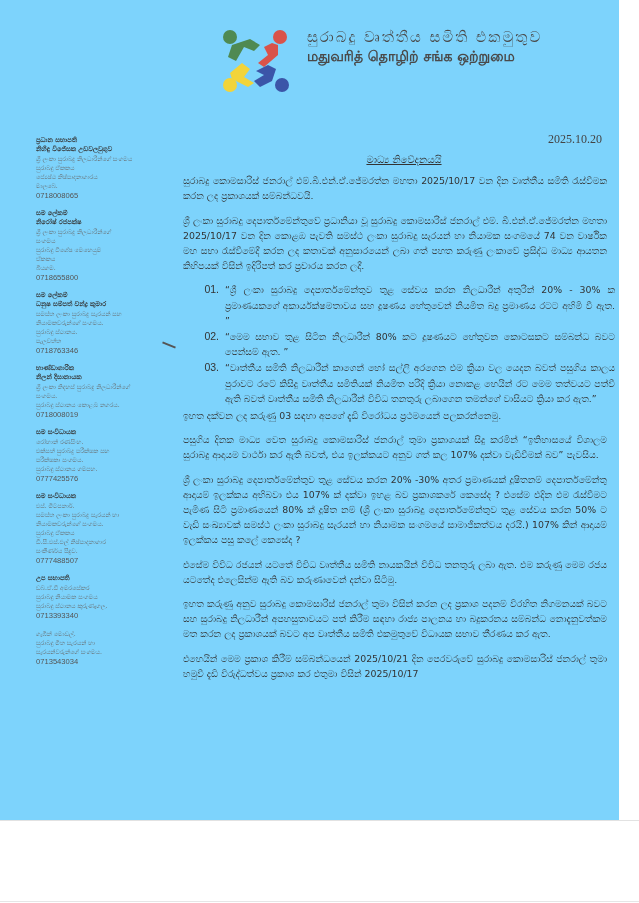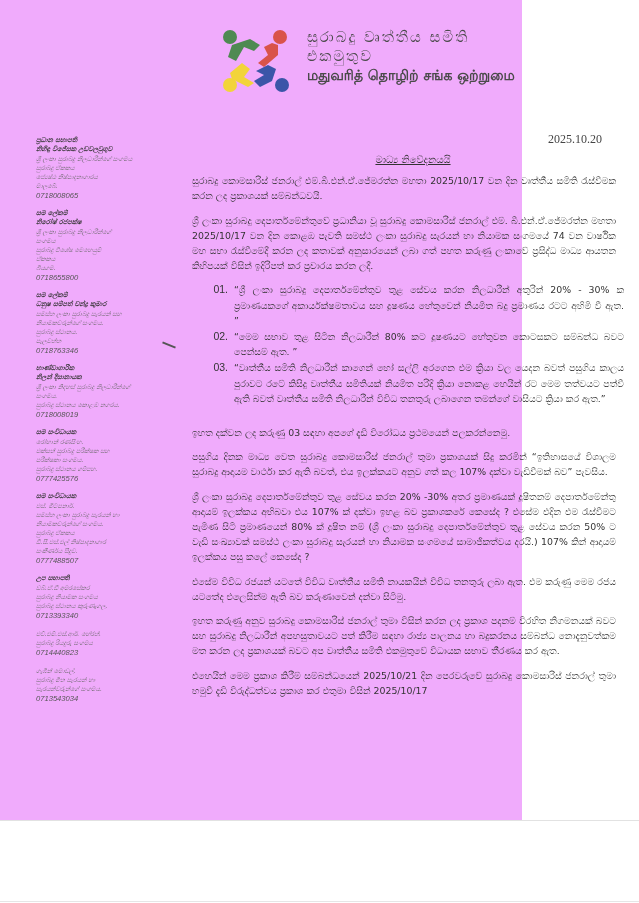--- a/index.html
+++ b/index.html
@@ -3,51 +3,51 @@
 <meta charset="utf-8">
 <style>
   html, body { margin:0; padding:0; }
   body {
     width:639px; height:903px; overflow:hidden; position:relative;
     background:#ffffff;
     font-family:"DejaVu Sans", sans-serif;
     color:#2a2a2a;
   }
   .page {
-    position:absolute; left:0; top:0; width:522px; height:820px;
-    background:#f0abfc;
+    position:absolute; left:0; top:0; width:619px; height:820px;
+    background:#7dd3fc;
   }
   .page-bottom {
     position:absolute; left:0; top:820px; width:639px; height:83px;
     background:#ffffff; border-top:1px solid #e2e2e2;
   }
   .page-end-line {
     position:absolute; left:0; top:901px; width:639px; height:1px; background:#e6e6e6;
   }
   
   .logo { position:absolute; left:220px; top:25px; width:72px; height:72px; }
   .org-names { position:absolute; left:307px; top:28px; }
   .org-si { font-size:15px; letter-spacing:2px; color:#4a4a4a; line-height:19px; }
   .org-ta { font-size:14px; color:#4a4a4a; line-height:18px; font-weight:bold; }
   .org-en { font-family:"Liberation Sans", sans-serif; font-size:17.5px; color:#5a5a5a; font-weight:bold; line-height:22px; margin-top:2px; }
 
   
   .sidebar { position:absolute; left:36px; top:136px; width:122px; font-size:6.2px; line-height:9px; color:#555; }
-  .officer { margin-bottom:8px;font-style:italic; }
+  .officer { margin-bottom:8px; }
   .officer .role { font-weight:bold; color:#333; font-size:6.6px; }
   .officer .name { font-weight:bold; color:#333; font-size:6.6px; }
   .officer .line { color:#666; white-space:nowrap; }
   .officer .phone { font-family:"Liberation Sans", sans-serif; font-size:7.6px; color:#555; line-height:11px; }
 
   
-  .main { position:absolute; left:192px; top:130px; width:432px; font-size:9.4px; line-height:15.2px; color:#333; }
+  .main { position:absolute; left:183px; top:130px; width:432px; font-size:9.4px; line-height:15.2px; color:#333; }
   .date { position:absolute; left:548px; top:132px; font-family:"Liberation Serif", serif; font-size:12px; color:#444; }
   .title { text-align:center; text-decoration:underline; font-size:10px; margin-top:22px; margin-bottom:6px; color:#333; padding-left:10px;}
   .para { text-align:justify; margin:0 8px 9px 0; }
-  ol.claims { list-style:none; margin:0 0 19px 0; padding:0; }
+  ol.claims { list-style:none; margin:0 0 2px 0; padding:0; }
   ol.claims li { display:flex; margin-bottom:1px; }
   ol.claims .idx { width:36px; flex:none; text-align:right; padding-right:6px; font-family:"Liberation Sans", sans-serif; font-size:10.5px; color:#333; }
   ol.claims .txt { flex:1; text-align:justify; }
   .pen-mark { position:absolute; left:162px; top:344px; width:14px; height:2px; background:#555; transform:rotate(22deg); }
 </style>
 </head>
 <body>
 
 <div class="page">
 
@@ -127,25 +127,20 @@
       <div class="phone">0777488507</div>
     </div>
     <div class="officer">
       <div class="role">උප සභාපති</div>
       <div class="line">ඩබ්.ඒ.ඩී අමරසේකර</div>
       <div class="line">සුරාබදු නියාමක සංගමය</div>
       <div class="line">සුරාබදු ස්ථානය කුරුණෑගල.</div>
       <div class="phone">0713393340</div>
     </div>
     <div class="officer">
-      <div class="line">එච්.එම්.එස්.ආර්. හේරත්.</div>
-      <div class="line">සුරාබදු රියදුරු සංගමය</div>
-      <div class="phone">0714440823</div>
-    </div>
-    <div class="officer">
       <div class="line">ගැඹින් මොඩල්.</div>
       <div class="line">සුරාබදු මිත සැරයන් හා</div>
       <div class="line">සැරයන්වරුන්ගේ සංගමය.</div>
       <div class="phone">0713543034</div>
     </div>
   </div>
 
   <div class="pen-mark"></div>
 
   <div class="date">2025.10.20</div>

